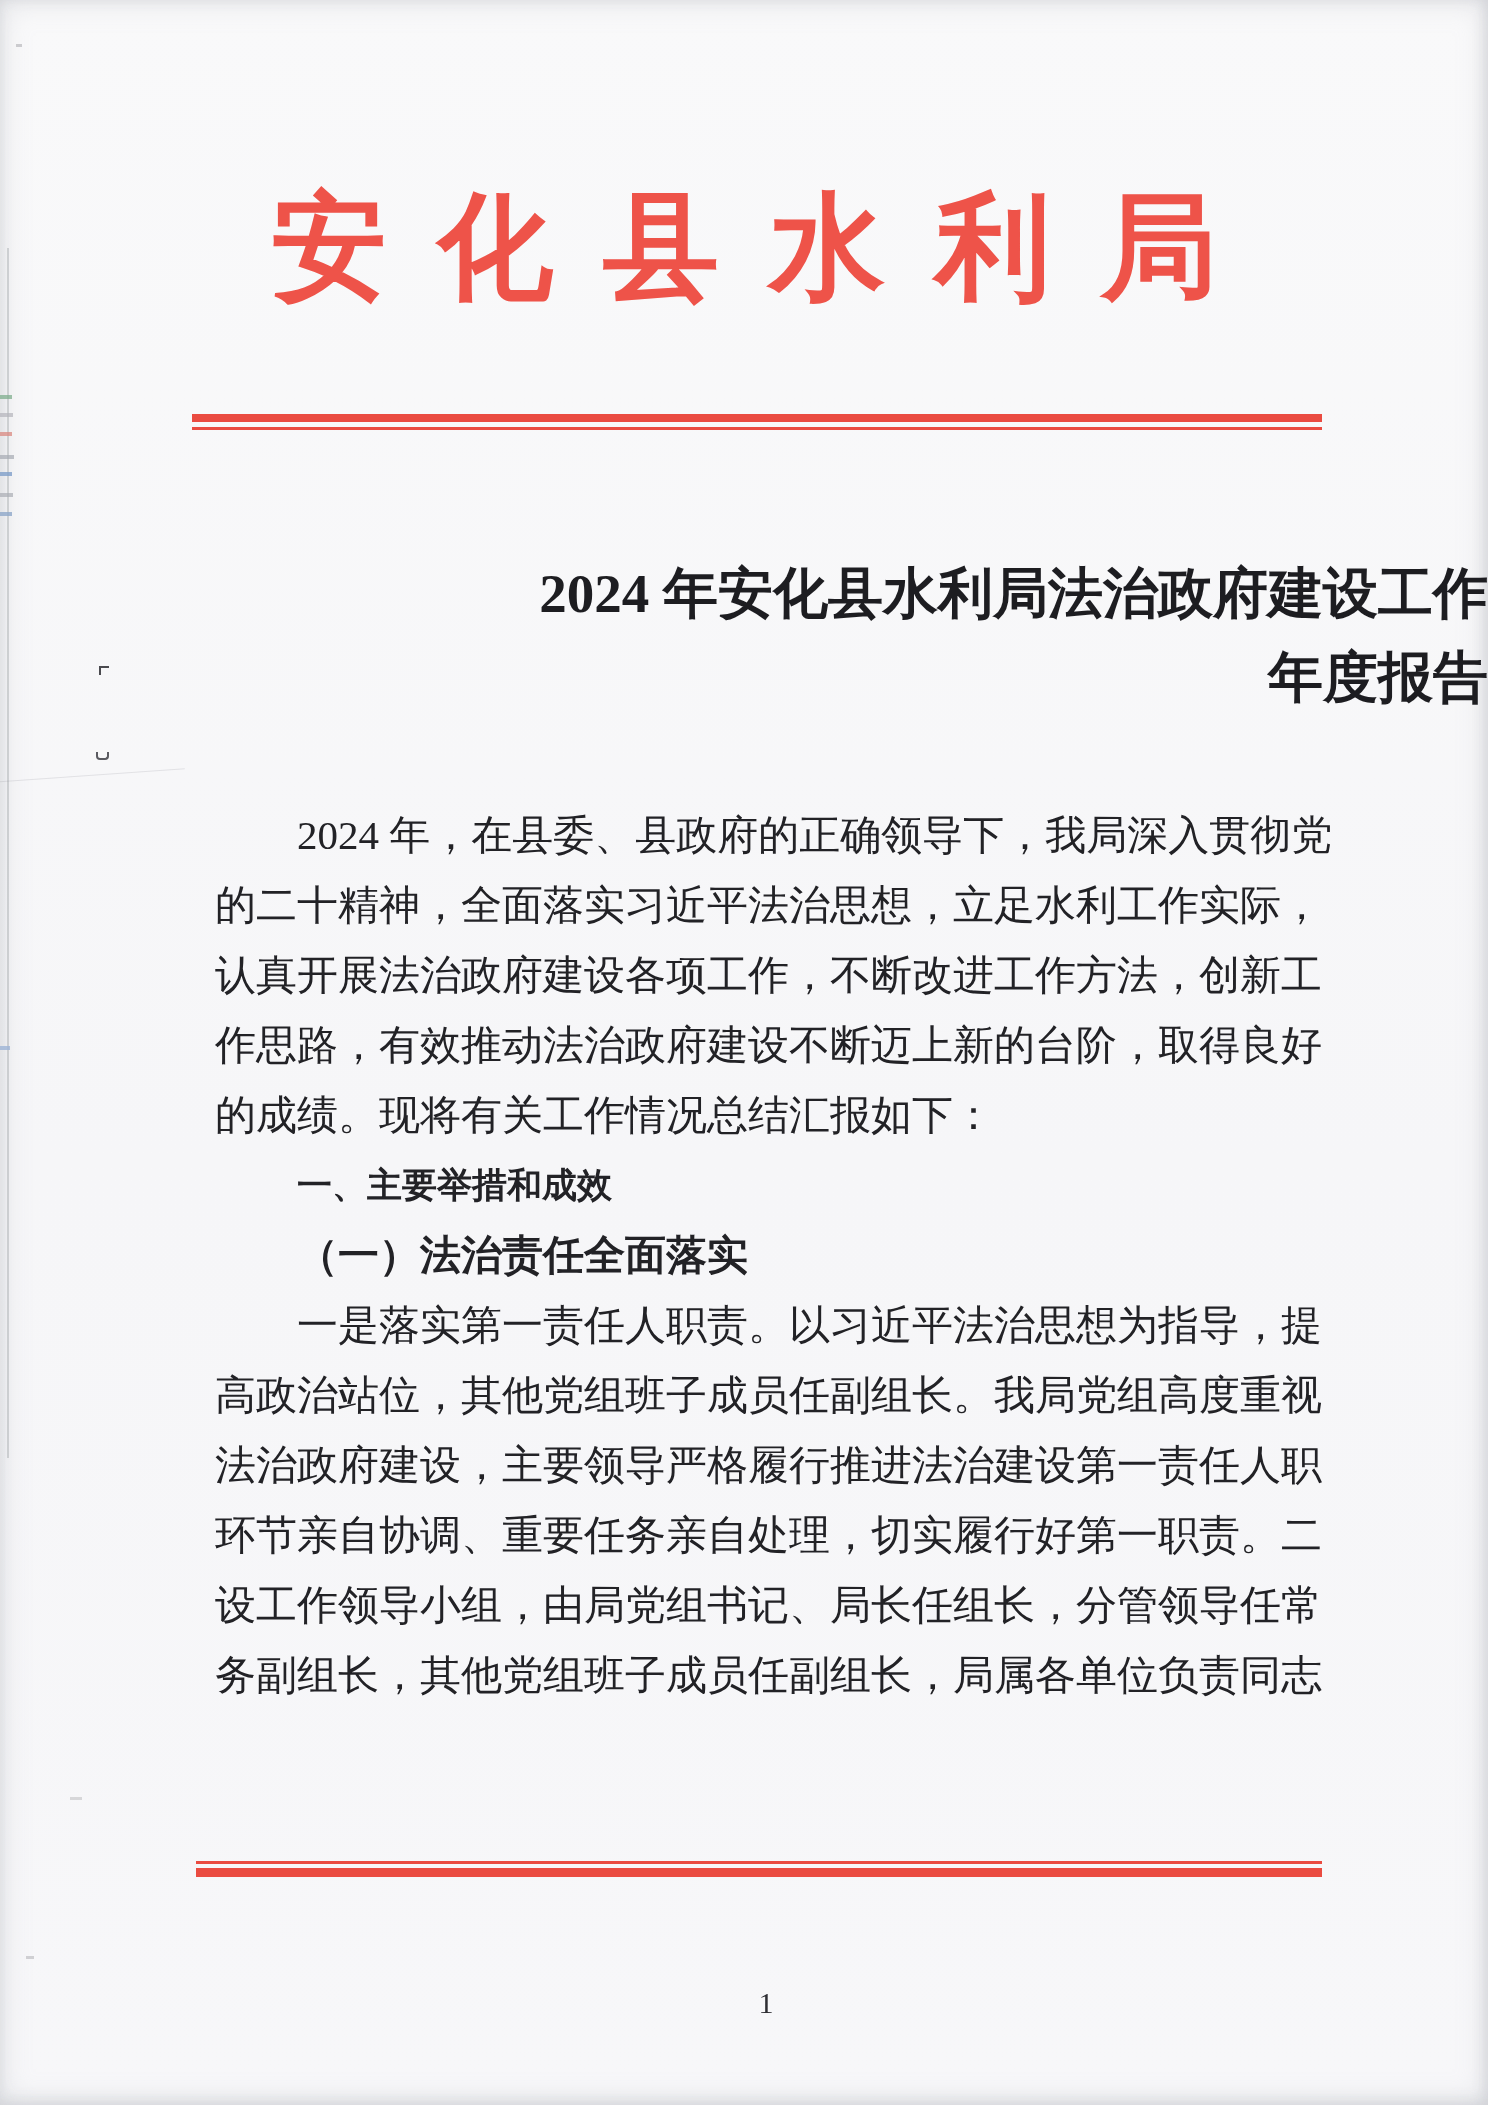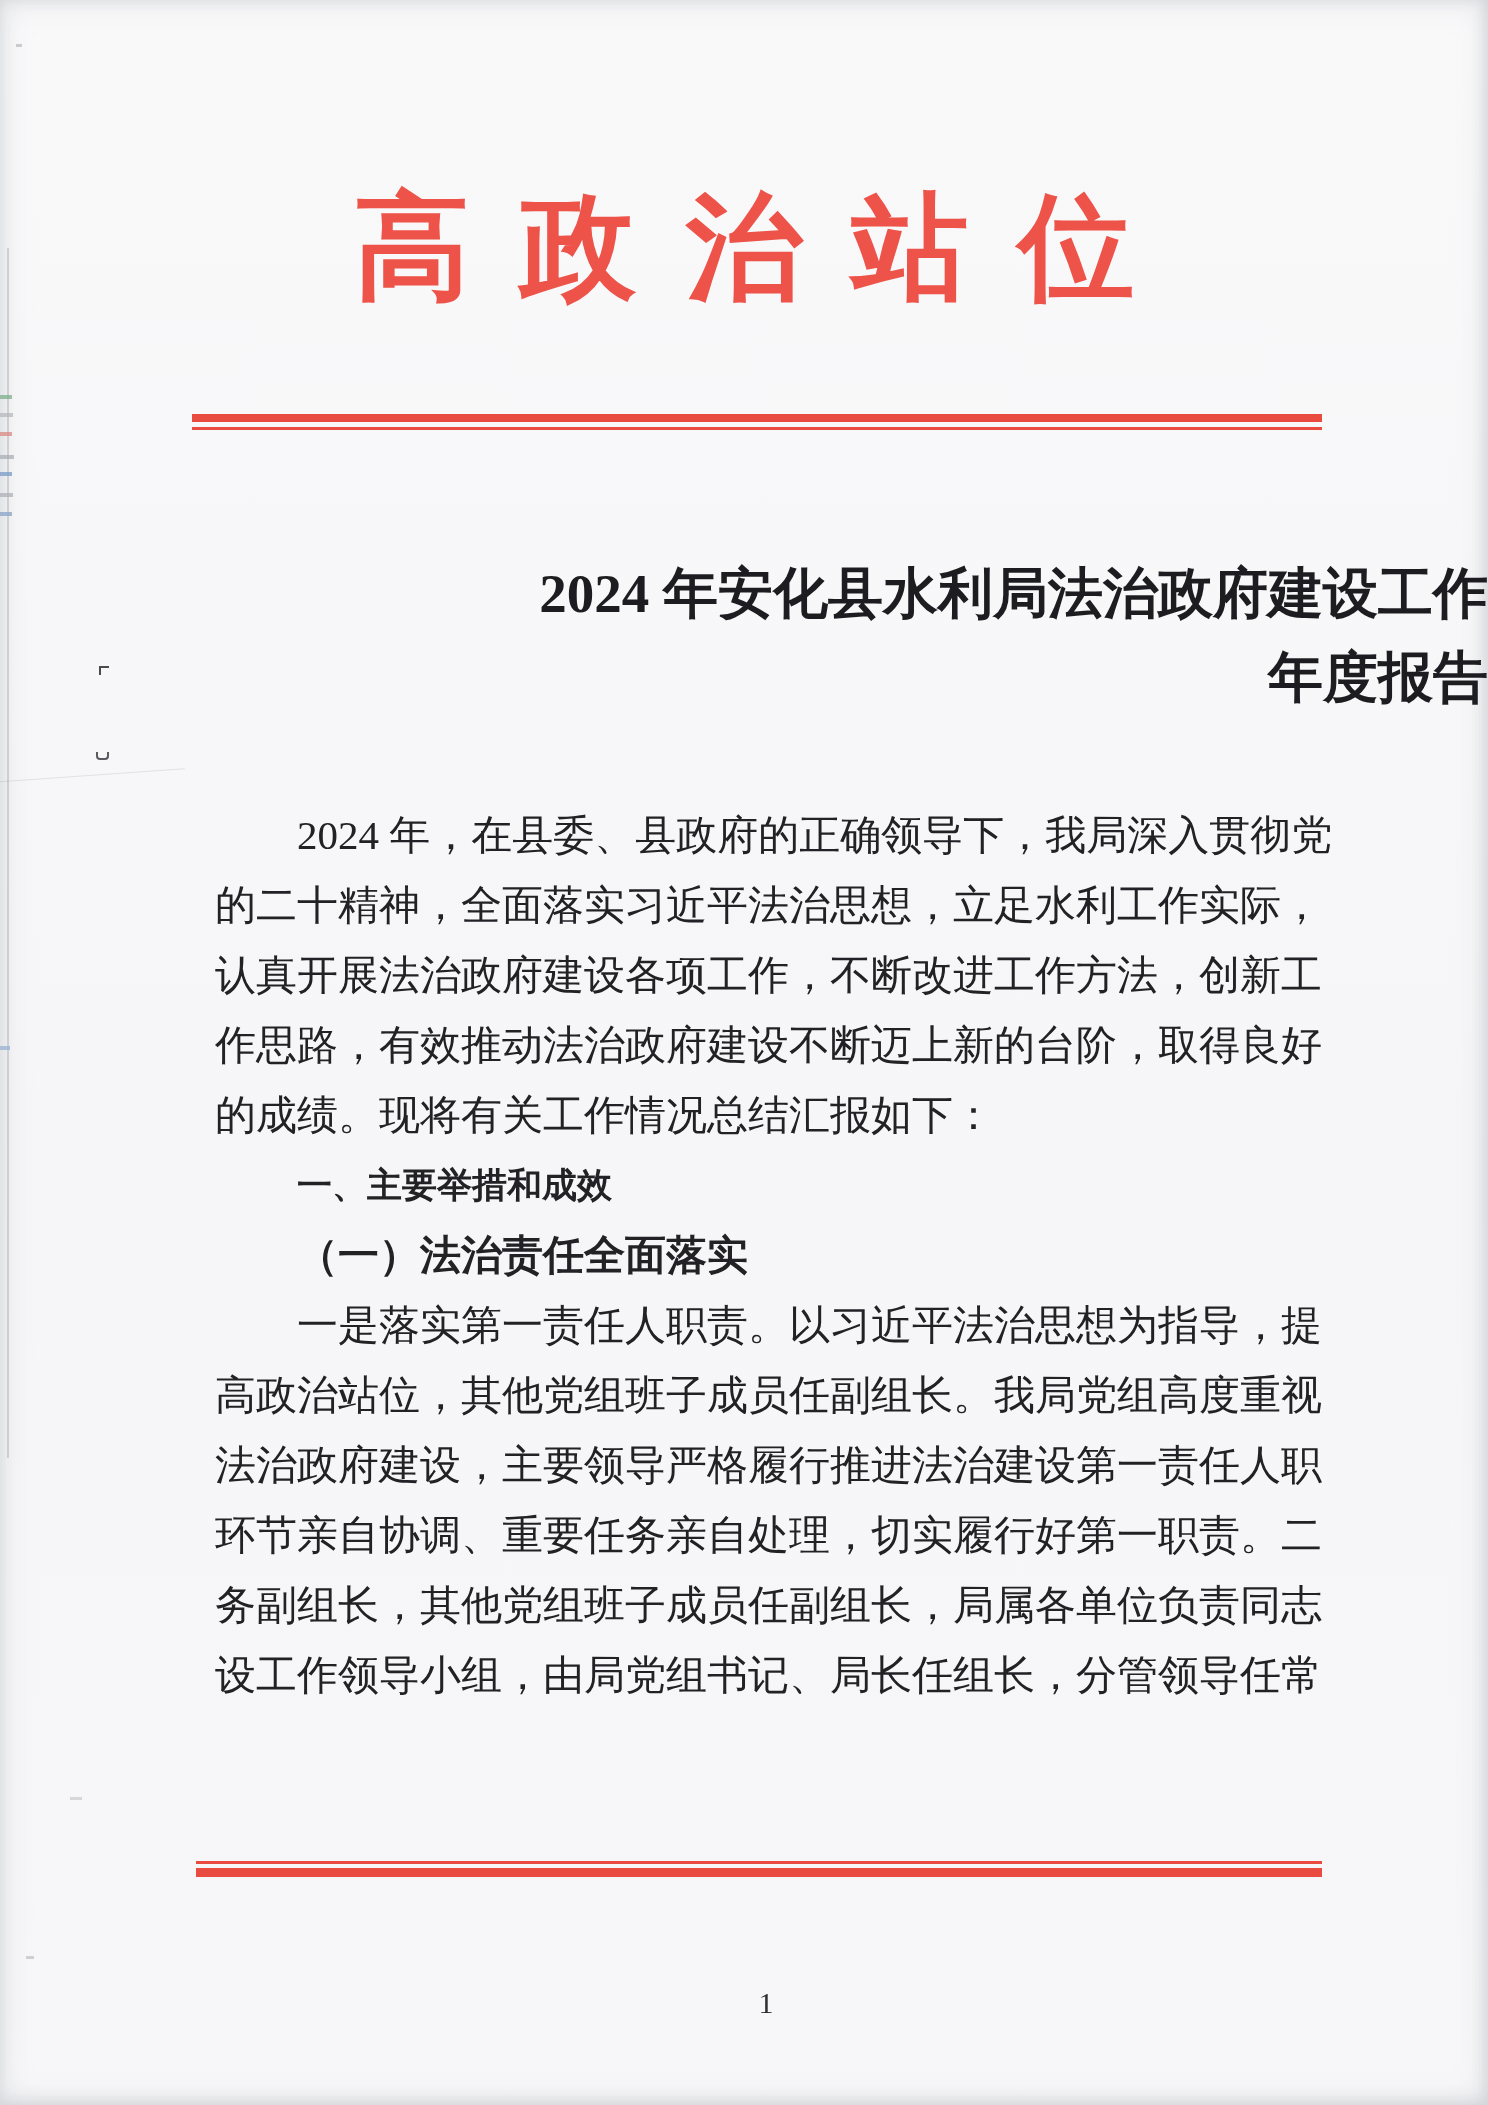--- a/index.html
+++ b/index.html
@@ -77,21 +77,21 @@
   <div class="art dash d6"></div>
   <div class="art dash d7"></div>
   <div class="art dash d8"></div>
   <div class="art speck1"></div>
   <div class="art speck2"></div>
   <div class="art crease"></div>
   <div class="art m1"></div>
   <div class="art m2"></div>
   <div class="art m3"></div>
 
-  <div class="agency-header">高政治站位</div>
+  <div class="agency-header">安化县水利局</div>
 
   <div class="rule hdr-thick"></div>
   <div class="rule hdr-thin"></div>
 
   <div class="doc-title">
     <div>2024 年安化县水利局法治政府建设工作</div>
     <div>年度报告</div>
   </div>
 
   <div class="body-text">
@@ -99,21 +99,21 @@
     <div class="ln">的二十精神，全面落实习近平法治思想，立足水利工作实际，</div>
     <div class="ln">认真开展法治政府建设各项工作，不断改进工作方法，创新工</div>
     <div class="ln">作思路，有效推动法治政府建设不断迈上新的台阶，取得良好</div>
     <div class="ln">的成绩。现将有关工作情况总结汇报如下：</div>
     <div class="ln indent h1">一、主要举措和成效</div>
     <div class="ln indent h2">（一）法治责任全面落实</div>
     <div class="ln indent">一是落实第一责任人职责。以习近平法治思想为指导，提</div>
     <div class="ln">高政治站位，其他党组班子成员任副组长。我局党组高度重视</div>
     <div class="ln">法治政府建设，主要领导严格履行推进法治建设第一责任人职</div>
     <div class="ln">环节亲自协调、重要任务亲自处理，切实履行好第一职责。二</div>
+    <div class="ln">设工作领导小组，由局党组书记、局长任组长，分管领导任常</div>
     <div class="ln">务副组长，其他党组班子成员任副组长，局属各单位负责同志</div>
-    <div class="ln">设工作领导小组，由局党组书记、局长任组长，分管领导任常</div>
   </div>
 
   <div class="rule ftr-thin"></div>
   <div class="rule ftr-thick"></div>
   <div class="page-number">1</div>
 
 </div>
 
 </body></html>

